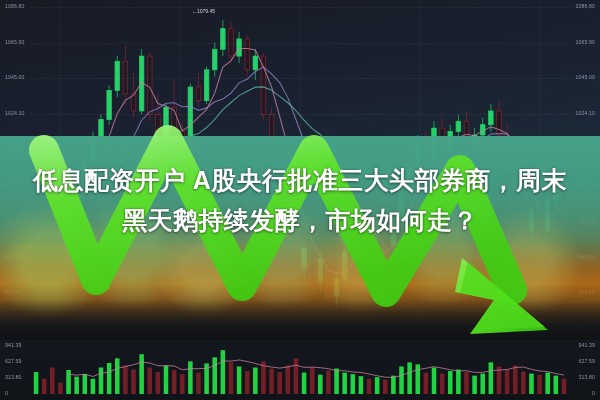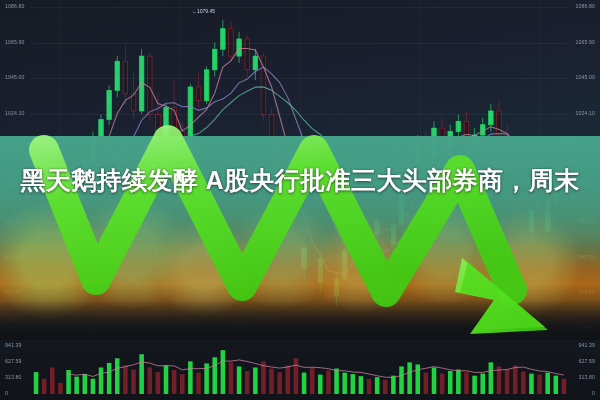--- a/index.html
+++ b/index.html
@@ -384,16 +384,17 @@
         <polyline points="44,150 96,280 168,140 242,286 314,150 386,292 460,170 512,290" fill="none" stroke="url(#agrad)" stroke-width="30" stroke-linecap="round" stroke-linejoin="round"></polyline>
       </g>
       <g opacity="0.95">
         <path d="M 462,258 L 548,330 L 470,334 L 494,300 L 455,292 Z" fill="url(#aheadg)"></path>
         <path d="M 468,262 L 545,327 L 474,330 L 496,299 L 460,293 Z" fill="#4fde1c" opacity="0.85"></path>
       </g>
     </svg>
   </div>
 
   <div class="headline">
-    <span class="l1">黑天鹅持续发酵 A股央行批准三大头部券商，周末</span>
+    <span class="l1">低息配资开户 A股央行批准三大头部券商，周末</span>
+    <span class="l2">黑天鹅持续发酵，市场如何走？</span>
   </div>
 
 </div>
 
 </body></html>

